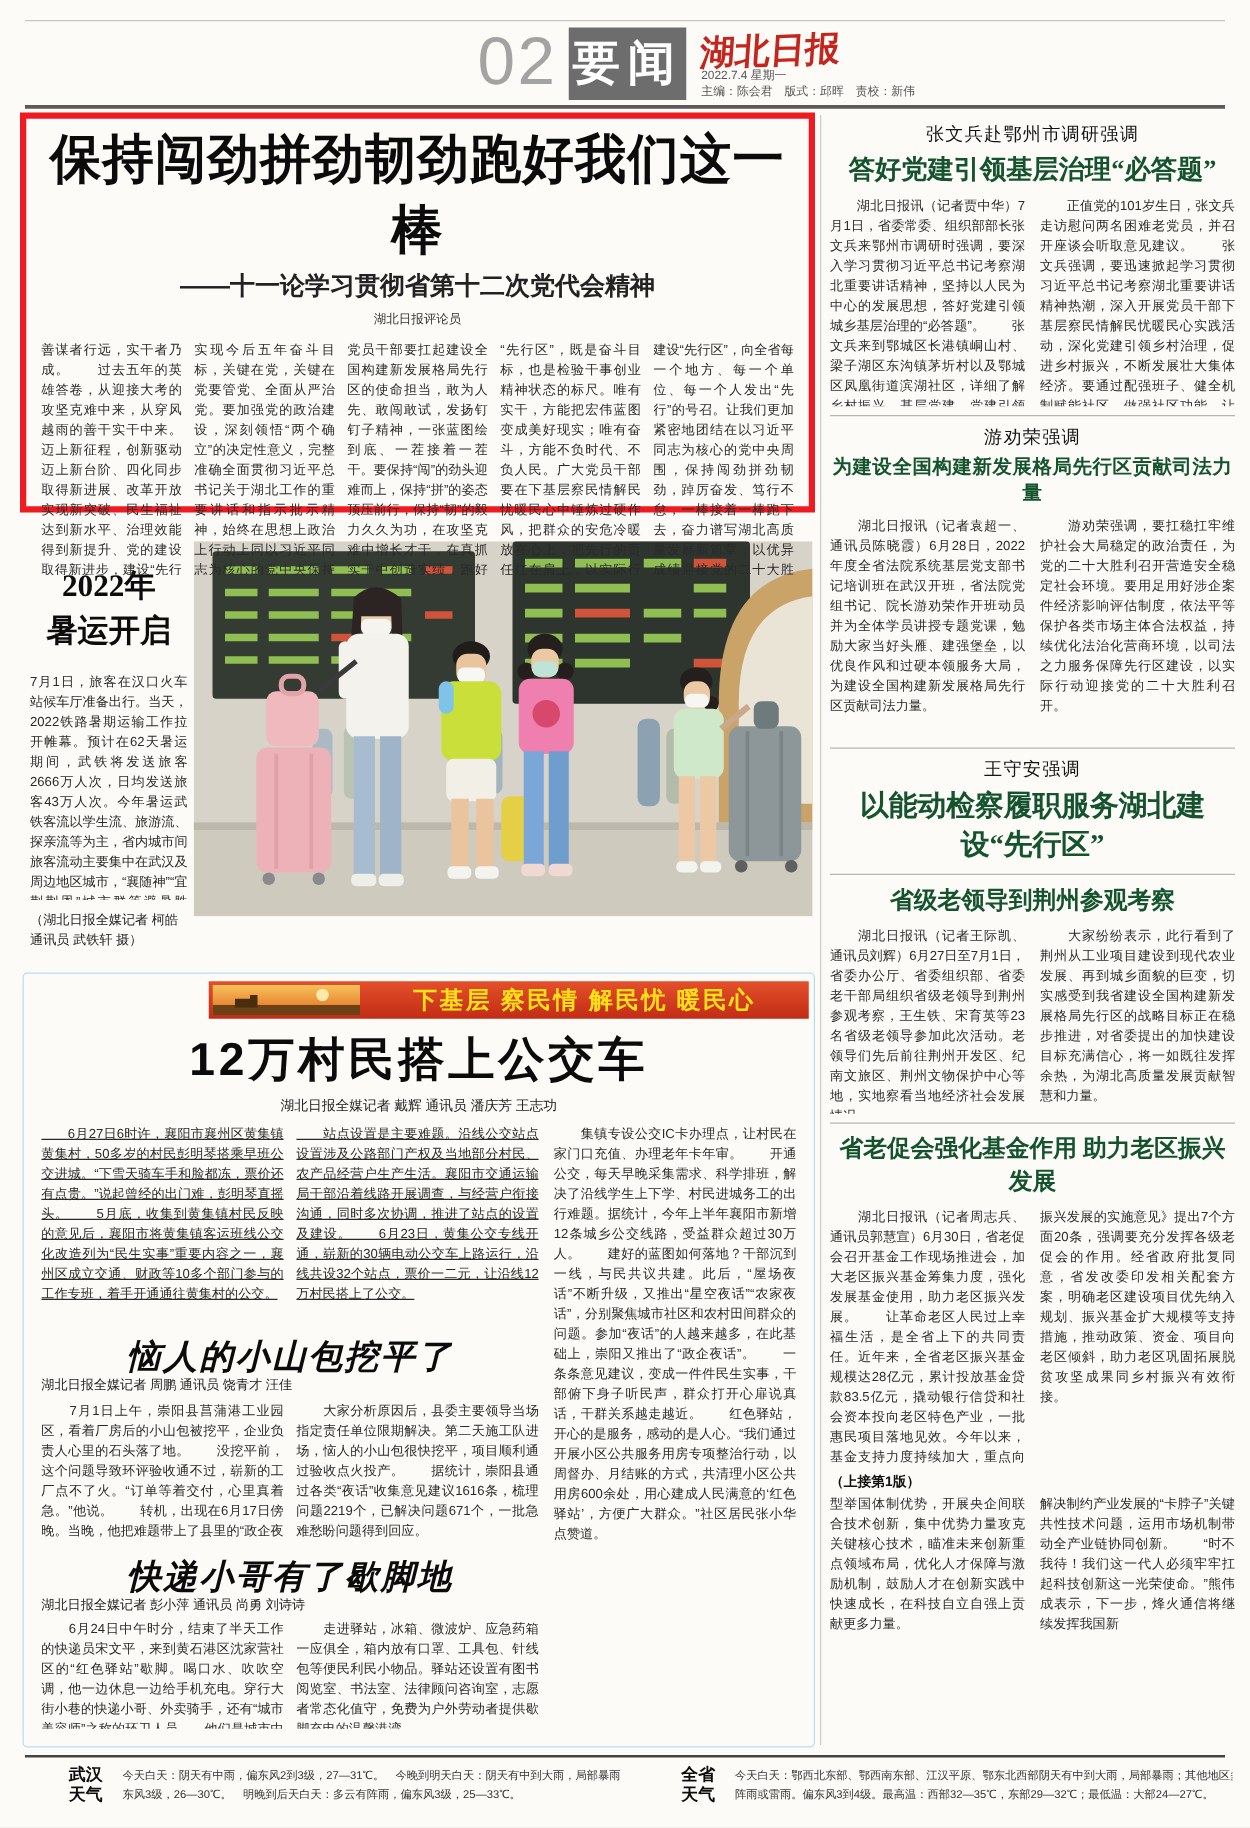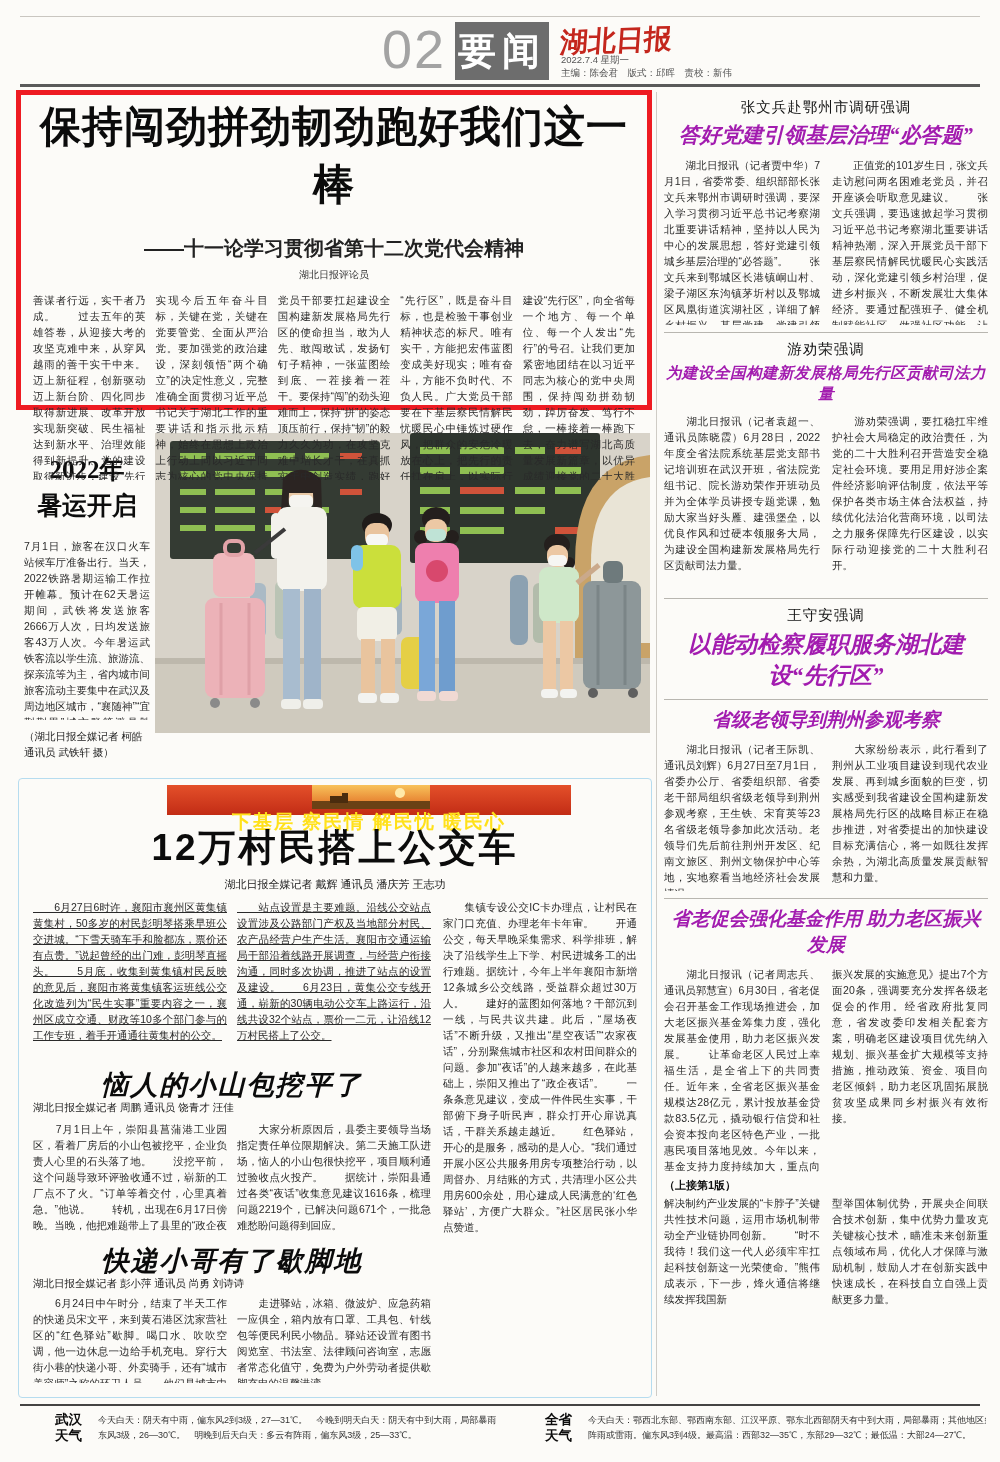--- a/index.html
+++ b/index.html
@@ -16,46 +16,46 @@
   #section-box{left:455px;top:22px;width:94px;height:58px;background:#6d6d6d;color:#fff;
                font-size:38px;font-weight:bold;text-align:center;line-height:58px;letter-spacing:6px;}
   #masthead{left:560px;top:22px;font-size:28px;font-weight:bold;color:#c4261d;
             font-family:"Liberation Serif",serif;transform:rotate(-2deg) skewX(-6deg);}
   #date-line{left:561px;top:54px;font-size:9.5px;color:#555;}
   #staff-line{left:561px;top:67px;font-size:9.5px;color:#555;}
   #hdr-rule{left:20px;top:84px;width:960px;height:3px;background:#5a5a5a;}
   
   #edit-box{left:16px;top:90px;width:626px;height:310px;border:5px solid #ee1b22;background:#fcfbf8;z-index:3;}
   #edit-head{margin-top:6px;font-size:41px;font-weight:900;letter-spacing:1px;color:#0b0b0b;transform:scaleY(1.04);}
-  #edit-sub{margin-top:24px;font-size:20px;font-weight:600;color:#222;}
+  #edit-sub{margin-top:4px;font-size:20px;font-weight:600;color:#222;}
   #edit-byline{margin-top:6px;font-size:10px;color:#333;}
   #edit-cols{margin:10px 12px 0 12px;height:188px;display:flex;gap:10px;overflow:hidden;}
   #edit-cols>div{flex:1;}
   
   #v-divider{left:656px;top:92px;width:1px;height:1304px;background:#cfccc6;}
   
   #photo-side{left:24px;top:452px;width:126px;}
   .ps-title{font-size:25px;font-weight:900;line-height:36px;color:#0c0c0c;text-align:center;}
   #photo-side .col{margin-top:14px;height:182px;}
   .ps-credit{margin-top:8px;font-size:10.5px;line-height:16px;color:#222;}
   #photo{left:155px;top:433px;width:495px;height:300px;}
   
   #rightcol{left:664px;top:98px;width:324px;}
   .r-kicker{height:22px;font-size:14.5px;letter-spacing:1px;color:#141414;text-align:center;}
-  .r-head{margin:1px 0 8px 0;text-align:center;font-weight:700;color:#a21caf;
-          font-family:"Liberation Serif",serif;font-style:italic;}
+  .r-head{margin:1px 0 8px 0;text-align:center;font-weight:700;color:#14532d;
+          font-family:"Liberation Serif",serif;}
   .h21{font-size:21px;} .h19{font-size:15.5px;letter-spacing:0.5px;} .h20{font-size:19px;} .h18{font-size:23px;}
   .r-body{display:flex;gap:12px;overflow:hidden;}
   .r-body>div{flex:1;}
   .hb168{height:168px;} .hb178{height:178px;} .hb138{height:138px;} .hb150{height:150px;} .hb206{height:206px;} .hb146{height:146px;}
   #cont-label{font-weight:bold;font-size:11px;margin:6px 0 2px 0;color:#111;}
   
   #feature{left:18px;top:778px;width:632px;height:618px;border:1px solid #b6dcef;border-radius:4px;background:#fcfbf8;}
-  #banner{position:absolute;left:148px;top:6px;width:404px;height:30px;display:flex;align-items:center;
-          background:linear-gradient(180deg,#e4502a 0%,#c22c15 100%);flex-direction:column;}
+  #banner{position:absolute;left:148px;top:6px;width:480px;height:30px;display:flex;align-items:center;
+          background:linear-gradient(180deg,#e4502a 0%,#c22c15 100%);}
   #banner-thumb{width:118px;height:24px;margin-left:3px;flex:none;}
   #banner-text{flex:1;text-align:center;color:#ffe11a;font-weight:bold;font-size:19px;letter-spacing:2px;}
   #feat-head{position:absolute;left:0;top:44px;width:100%;text-align:center;font-size:37px;font-weight:900;
              letter-spacing:3px;color:#0b0b0b;}
   #feat-byline{position:absolute;left:0;top:98px;width:100%;text-align:center;font-size:11px;color:#222;}
   .f-col1{position:absolute;left:14px;width:194px;}
   .f-col2{position:absolute;left:218px;width:194px;}
   #feat-right{position:absolute;left:424px;top:120px;width:194px;height:484px;}
   #f-main1,#f-main2{top:120px;height:156px;text-decoration:underline;}
   .sub-head{position:absolute;left:14px;width:398px;text-align:center;font-weight:900;font-size:27px;color:#0b0b0b;letter-spacing:2px;font-style:italic;}
@@ -274,22 +274,22 @@
     <div class="sep"></div>
 
     <div class="r-head h20">省老促会强化基金作用  助力老区振兴发展</div>
     <div class="r-body hb206">
       <div class="col">　　湖北日报讯（记者周志兵、通讯员郭慧宣）6月30日，省老促会召开基金工作现场推进会，加大老区振兴基金筹集力度，强化发展基金使用，助力老区振兴发展。　　让革命老区人民过上幸福生活，是全省上下的共同责任。近年来，全省老区振兴基金规模达28亿元，累计投放基金贷款83.5亿元，撬动银行信贷和社会资本投向老区特色产业，一批惠民项目落地见效。今年以来，基金支持力度持续加大，重点向脱贫老区县倾斜。</div>
       <div class="col">振兴发展的实施意见》提出7个方面20条，强调要充分发挥各级老促会的作用。经省政府批复同意，省发改委印发相关配套方案，明确老区建设项目优先纳入规划、振兴基金扩大规模等支持措施，推动政策、资金、项目向老区倾斜，助力老区巩固拓展脱贫攻坚成果同乡村振兴有效衔接。</div>
     </div>
 
     <div id="cont-label">（上接第1版）</div>
     <div class="r-body hb146">
+      <div class="col">型举国体制优势，开展央企间联合技术创新，集中优势力量攻克关键核心技术，瞄准未来创新重点领域布局，优化人才保障与激励机制，鼓励人才在创新实践中快速成长，在科技自立自强上贡献更多力量。</div>
       <div class="col">解决制约产业发展的“卡脖子”关键共性技术问题，运用市场机制带动全产业链协同创新。　　“时不我待！我们这一代人必须牢牢扛起科技创新这一光荣使命。”熊伟成表示，下一步，烽火通信将继续发挥我国新</div>
-      <div class="col">型举国体制优势，开展央企间联合技术创新，集中优势力量攻克关键核心技术，瞄准未来创新重点领域布局，优化人才保障与激励机制，鼓励人才在创新实践中快速成长，在科技自立自强上贡献更多力量。</div>
     </div>
   </div>
 
   <div class="abs" id="feature">
     <div id="banner">
       <svg id="banner-thumb" viewBox="0 0 118 24">
         <defs>
           <linearGradient id="sky" x1="0" y1="0" x2="0" y2="1">
             <stop offset="0" stop-color="#f8c25a"></stop>
               <stop offset="1" stop-color="#e06a22"></stop>

